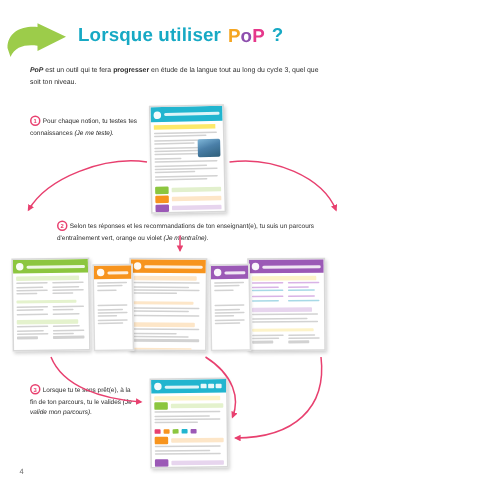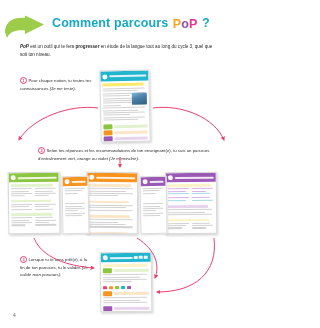--- a/index.html
+++ b/index.html
@@ -116,21 +116,21 @@
 </head>
 <body>
 
 <div id="page">
 
   <svg class="hdr-arrow" viewBox="0 0 44 26">
     <path d="M2 17 C2 6, 12 2, 22 3 L22 0.5 L41 9.5 L22 19 L22 15.5 C14 14.5, 7 16, 4 23 Z" fill="#9ccc4a"></path>
   </svg>
 
   <div class="title">
-    <span>Comment parcours</span>
+    <span>Lorsque utiliser</span>
     <span class="logo-pop">
       <span class="lp1">P</span><span class="lo">o</span><span class="lp2">P</span>
     </span>
     <span>?</span>
   </div>
 
   <div class="intro">
     <i>PoP</i><span> est un outil qui te fera </span><b>progresser</b><span> en étude de la langue tout au long du cycle 3, quel que soit ton niveau.</span>
   </div>
 

